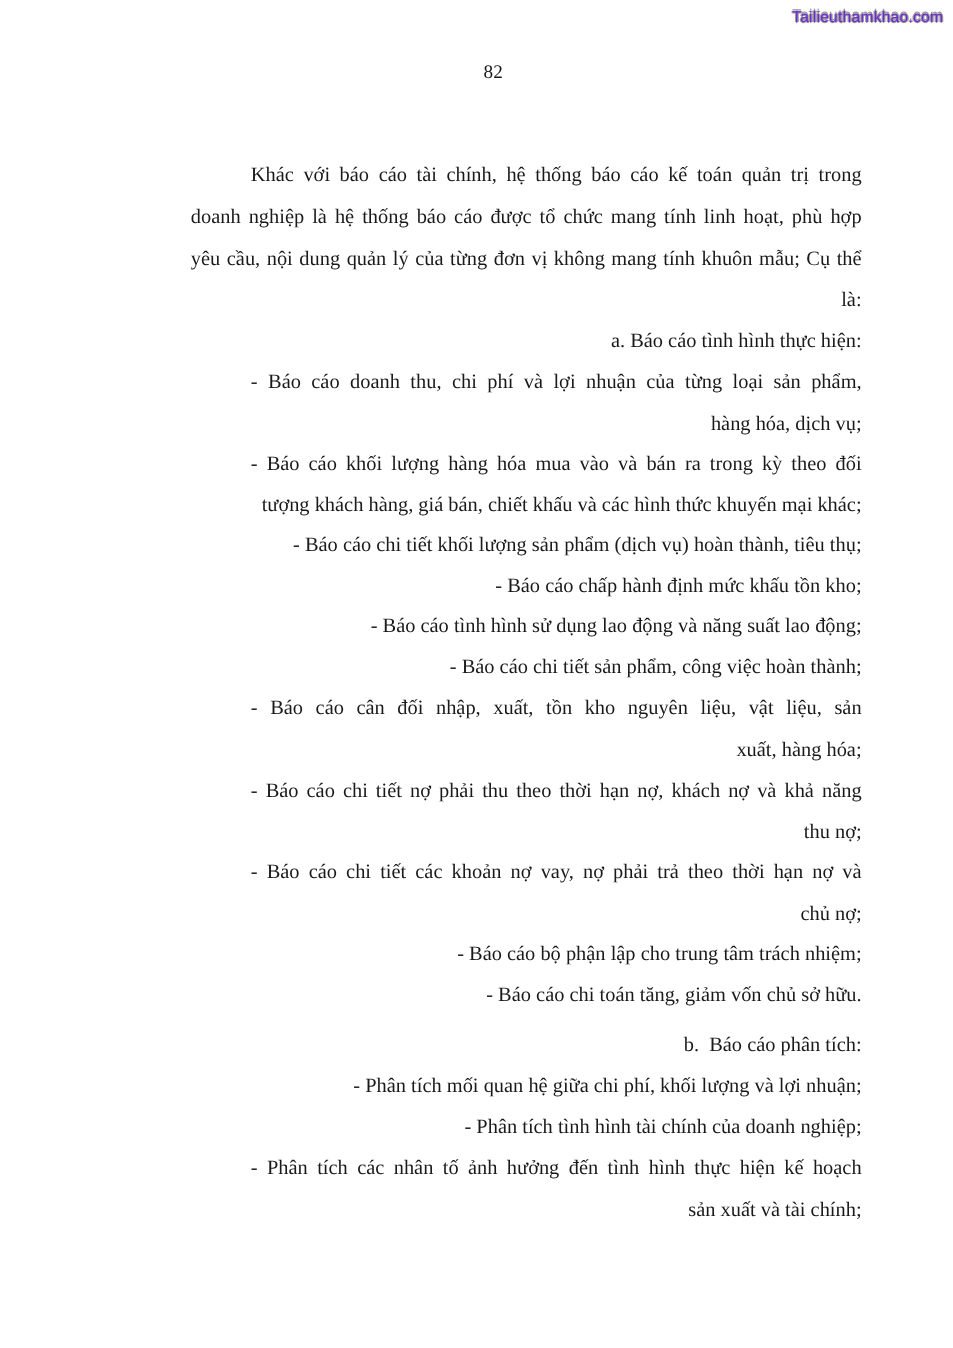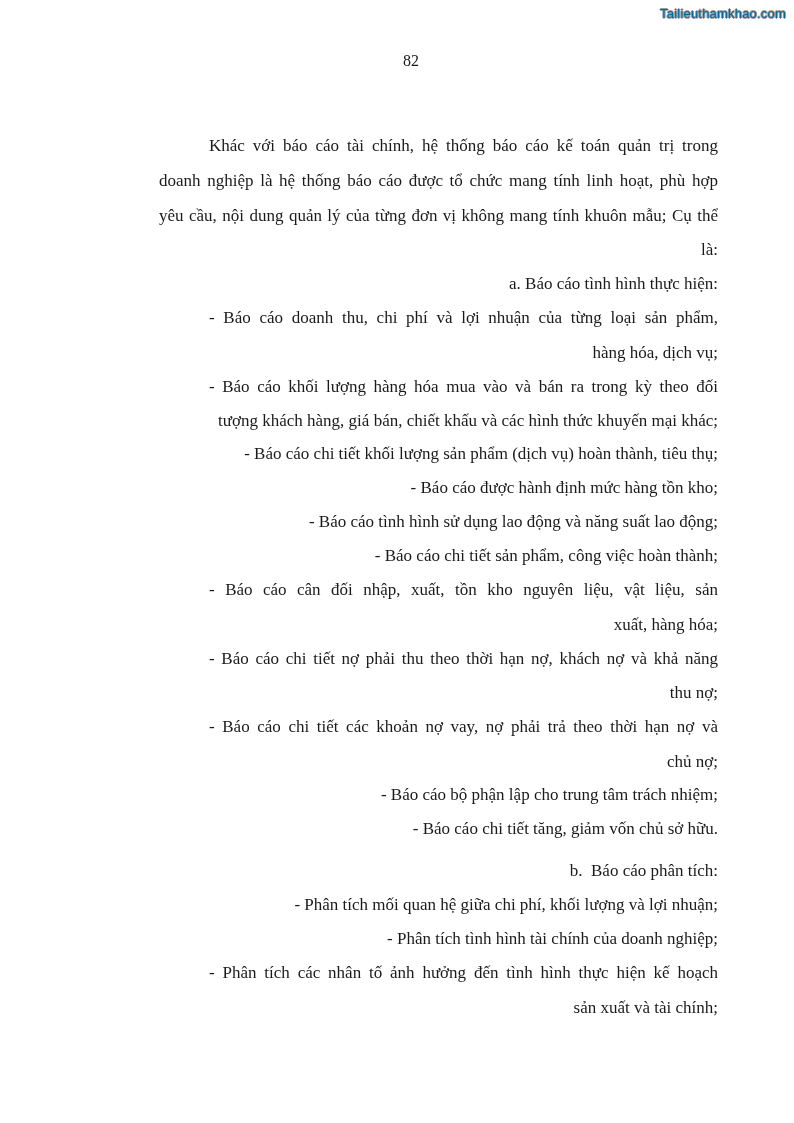--- a/index.html
+++ b/index.html
@@ -1,19 +1,19 @@
 <!DOCTYPE html>
 <html><head>
   <meta charset="utf-8">
   <style>
     html, body { margin: 0; padding: 0; background: #ffffff; }
     body { width: 794px; height: 1123px; position: relative; overflow: hidden;
            font-family: "Liberation Serif", "DejaVu Serif", serif; color: #1a1a1a; }
     .watermark { position: absolute; top: 6px; right: 8px; font-family: "Liberation Sans", "DejaVu Sans", sans-serif;
-                 font-size: 13px; color: #0369a1; letter-spacing: 0.2px;
+                 font-size: 13px; color: #6d28d9; letter-spacing: 0.2px;
                  text-shadow: -1px 0 #9a9a9a, 1px 0 #9a9a9a, 0 -1px #9a9a9a, 0 1px #9a9a9a; }
     .page-num { position: absolute; top: 52px; left: 0; width: 100%; text-align: center; font-size: 16px; margin-left: 14px; }
     .line { position: absolute; left: 159px; width: 559px; font-size: 17px; line-height: 20px; white-space: nowrap; text-align: right; }
     .indent { left: 209px; width: 509px; }
     .just { text-align: justify; text-align-last: justify; white-space: normal; }
   </style>
 </head>
 <body>
 
 <div class="watermark">Tailieuthamkhao.com</div>
@@ -26,31 +26,31 @@
   <div class="line" style="top:240px">là:</div>
 </div>
 
 <div>
   <div class="line indent" style="top:274px">a. Báo cáo tình hình thực hiện:</div>
   <div class="line indent just" style="top:308px">- Báo cáo doanh thu, chi phí và lợi nhuận của từng loại sản phẩm,</div>
   <div class="line" style="top:343px">hàng hóa, dịch vụ;</div>
   <div class="line indent just" style="top:377px">- Báo cáo khối lượng hàng hóa mua vào và bán ra trong kỳ theo đối</div>
   <div class="line" style="top:411px">tượng  khách hàng, giá bán, chiết khấu và các hình thức khuyến mại khác;</div>
   <div class="line indent" style="top:444px">- Báo cáo chi tiết khối lượng sản phẩm (dịch vụ) hoàn thành, tiêu thụ;</div>
-  <div class="line indent" style="top:478px">- Báo cáo được hành định mức hàng tồn kho;</div>
+  <div class="line indent" style="top:478px">- Báo cáo chấp hành định mức khấu tồn kho;</div>
   <div class="line indent" style="top:512px">- Báo cáo tình hình sử dụng lao động và năng suất lao động;</div>
   <div class="line indent" style="top:546px">- Báo cáo chi tiết sản phẩm, công việc hoàn thành;</div>
   <div class="line indent just" style="top:580px">- Báo cáo cân đối nhập, xuất, tồn kho nguyên liệu, vật liệu, sản</div>
   <div class="line" style="top:615px">xuất, hàng hóa;</div>
   <div class="line indent just" style="top:649px">- Báo cáo chi tiết nợ phải thu theo thời hạn nợ, khách nợ và khả năng</div>
   <div class="line" style="top:683px">thu nợ;</div>
   <div class="line indent just" style="top:717px">- Báo cáo chi tiết các khoản nợ vay, nợ phải trả theo thời hạn nợ và</div>
   <div class="line" style="top:752px">chủ nợ;</div>
   <div class="line indent" style="top:785px">- Báo cáo bộ phận lập cho trung tâm trách nhiệm;</div>
-  <div class="line indent" style="top:819px">- Báo cáo chi tiết tăng, giảm vốn chủ sở hữu.</div>
+  <div class="line indent" style="top:819px">- Báo cáo chi toán tăng, giảm vốn chủ sở hữu.</div>
 </div>
 
 <div>
   <div class="line indent" style="top:861px; white-space:pre">b.  Báo cáo phân tích:</div>
   <div class="line indent" style="top:895px">- Phân tích mối quan hệ giữa chi phí, khối lượng và lợi nhuận;</div>
   <div class="line indent" style="top:929px">- Phân tích tình hình tài chính của doanh nghiệp;</div>
   <div class="line indent just" style="top:963px">- Phân tích các nhân tố ảnh hưởng đến tình hình thực hiện kế hoạch</div>
   <div class="line" style="top:998px">sản xuất và tài chính;</div>
 </div>
 

